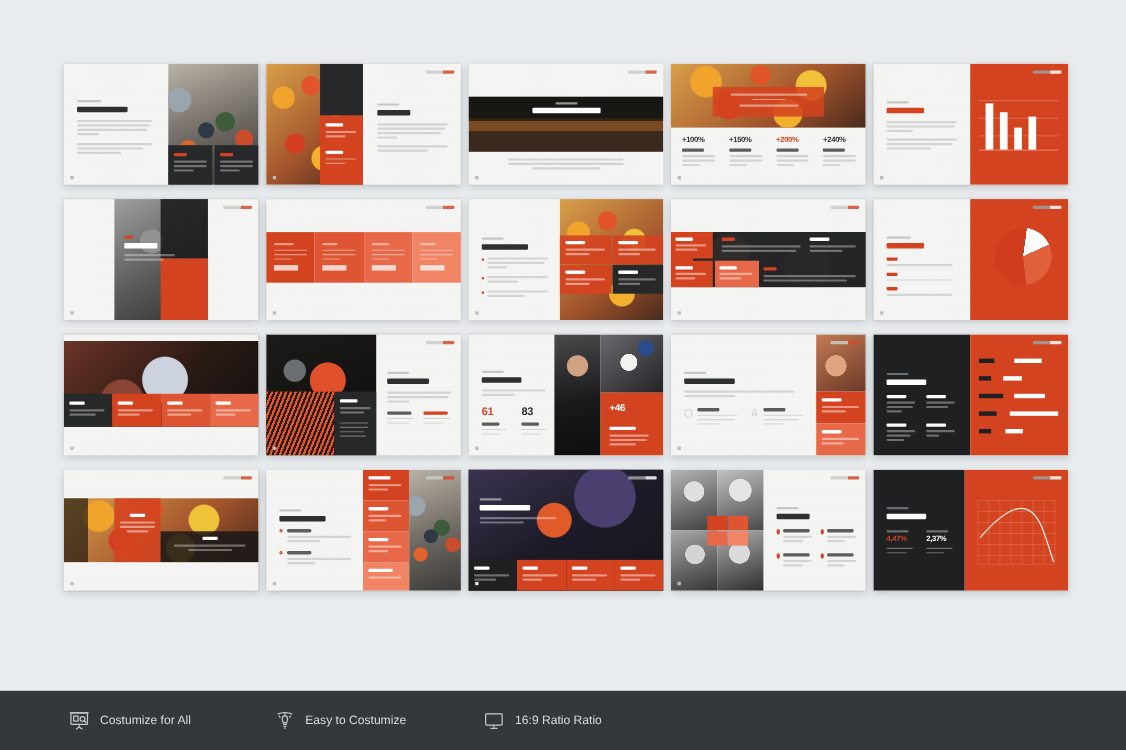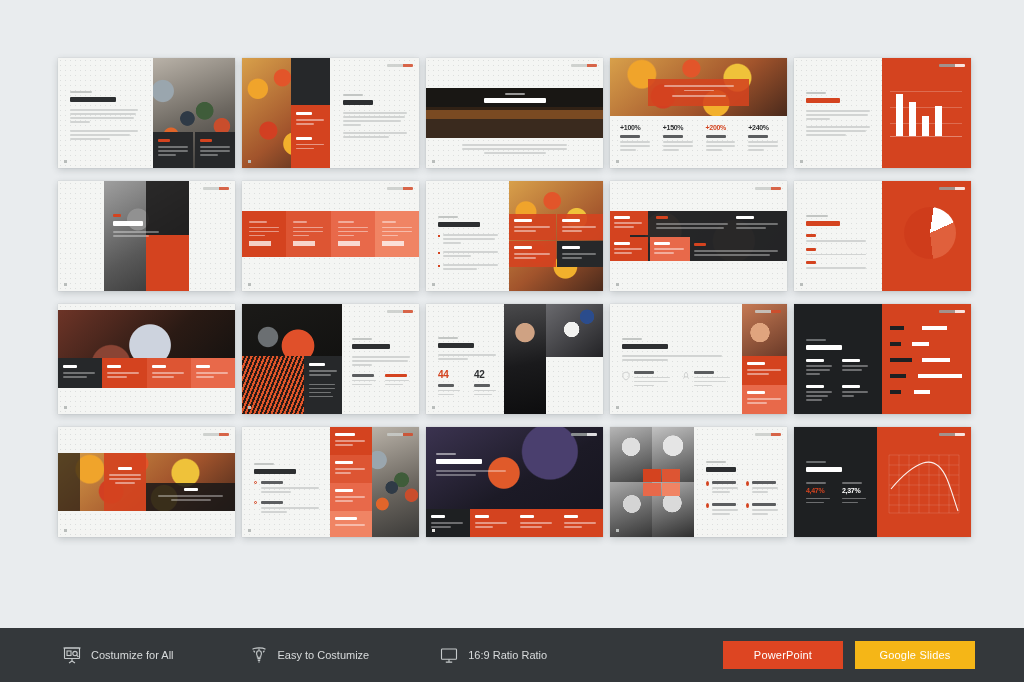--- a/index.html
+++ b/index.html
@@ -555,34 +555,43 @@
         </div>
       </div>
       <div class="logo"></div>
       <div class="pg"></div>
     </div>
 
     <div class="slide">
       <div class="dots"></div>
       <div class="ph ph-suit" style="left:78px;top:0;width:42px;height:110px;"></div>
       <div class="ph ph-cup" style="left:120px;top:0;width:57px;height:53px;"></div>
+      <div class="ov red" style="left:120px;top:53px;width:57px;height:57px;">
+        <div class="num w" style="font-size:9px;margin:9px 0 0 8px;">+46</div>
+        <div class="sub w" style="width:24px;margin:12px 0 4px 8px;"></div>
+        <div style="margin-left:8px;">
+            <div class="ln on-red" style="width:36px;"></div>
+            <div class="ln on-red" style="width:34px;"></div>
+            <div class="ln on-red" style="width:24px;"></div>
+          </div>
+      </div>
       <div class="ov" style="left:12px;top:33px;width:60px;">
         <div class="eyebrow" style="width:20px;margin-bottom:4px;"></div>
         <div class="ttl" style="width:36px;margin-bottom:6px;"></div>
         <div class="ln" style="width:58px;"></div>
           <div class="ln" style="width:30px;"></div>
         <div style="display:flex;gap:14px;margin-top:9px;">
           <div>
-            <div class="num" style="font-size:10px;">44</div>
+            <div class="num" style="font-size:10px;">61</div>
             <div class="sub" style="width:16px;margin:4px 0 3px;"></div>
             <div class="ln" style="width:22px;"></div>
               <div class="ln" style="width:16px;"></div>
           </div>
           <div>
-            <div class="num dk" style="font-size:10px;">42</div>
+            <div class="num dk" style="font-size:10px;">83</div>
             <div class="sub" style="width:16px;margin:4px 0 3px;"></div>
             <div class="ln" style="width:22px;"></div>
               <div class="ln" style="width:18px;"></div>
           </div>
         </div>
       </div>
       <div class="pg"></div>
     </div>
 
     <div class="slide">
@@ -943,24 +952,16 @@
     <div class="feat" style="margin-left:70px;">
       <span class="ic">
         <svg width="20" height="20" viewBox="0 0 20 20" fill="none" stroke="#c6cacb" stroke-width="1.1">
           <rect x="2.5" y="4" width="15" height="10.2" rx="0.8"></rect>
           <path d="M10 14.2v2.2M6.8 17.1h6.4"></path>
         </svg>
       </span>
       <span>16:9 Ratio Ratio</span>
     </div>
 
-    <div class="btns">
-      <div class="btn ppt">
-        <span>PowerPoint</span>
-      </div>
-      <div class="btn gs">
-        <span>Google Slides</span>
-      </div>
-    </div>
 
   </div>
 
 </div>
 
 </body></html>

